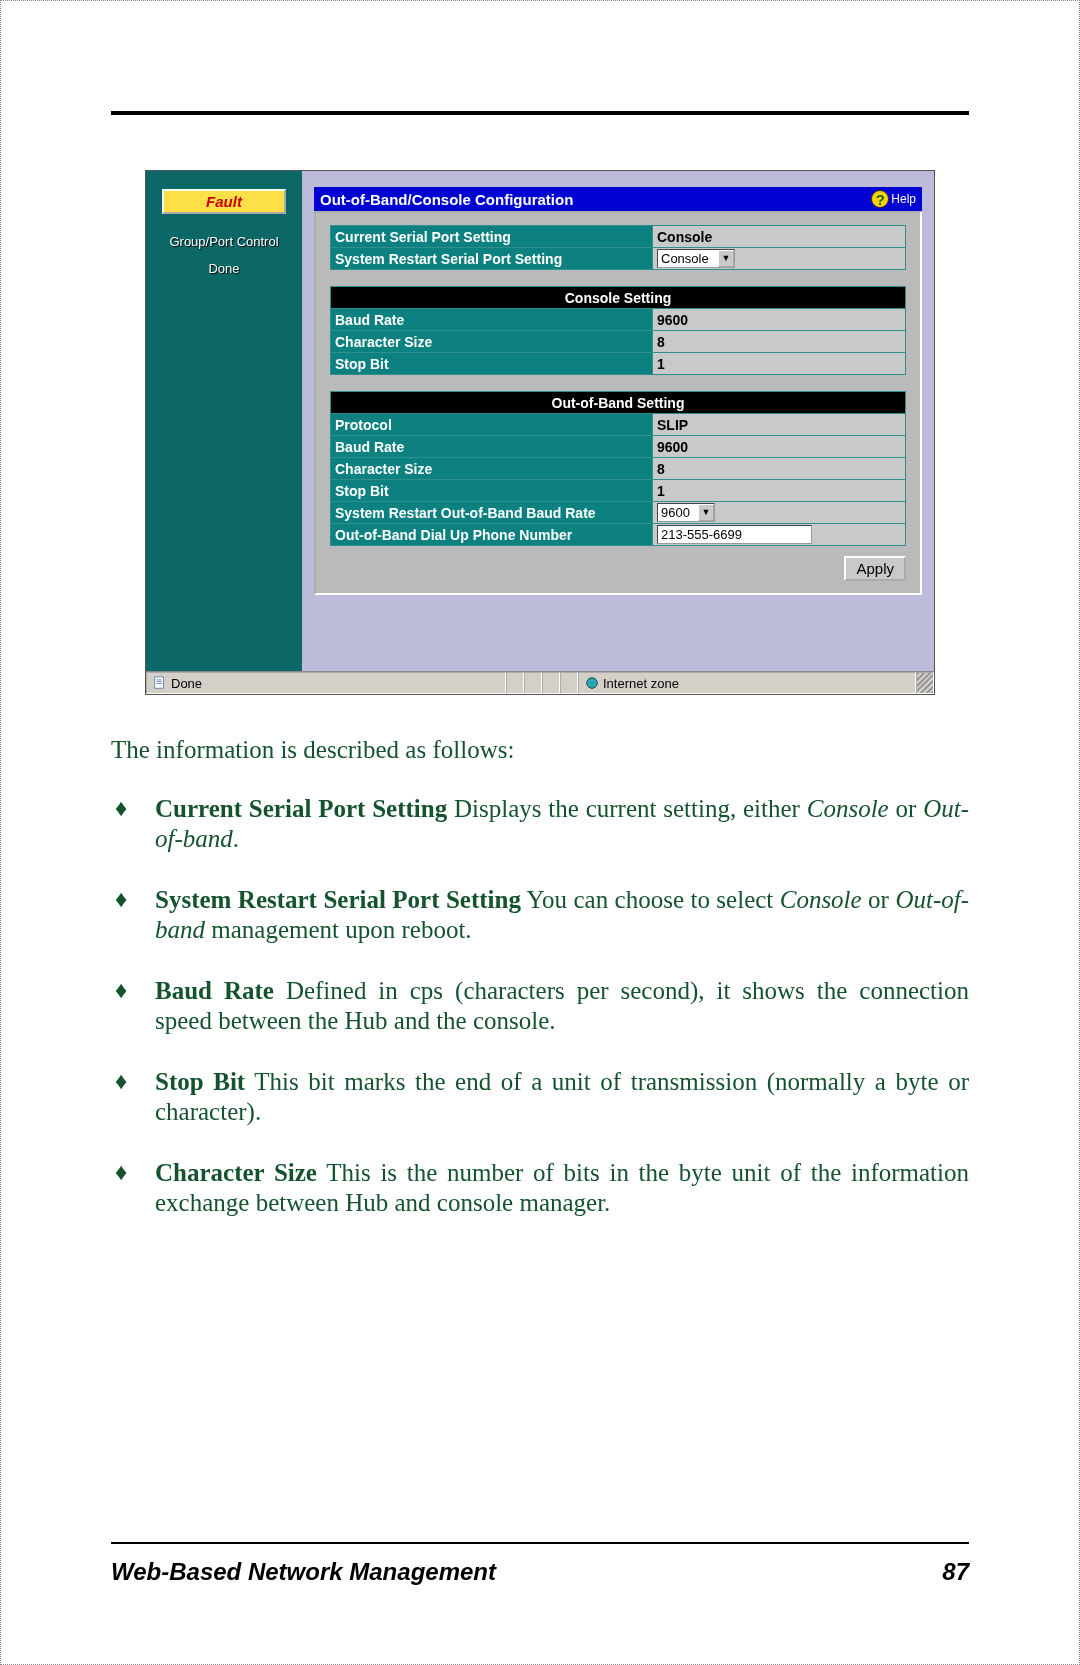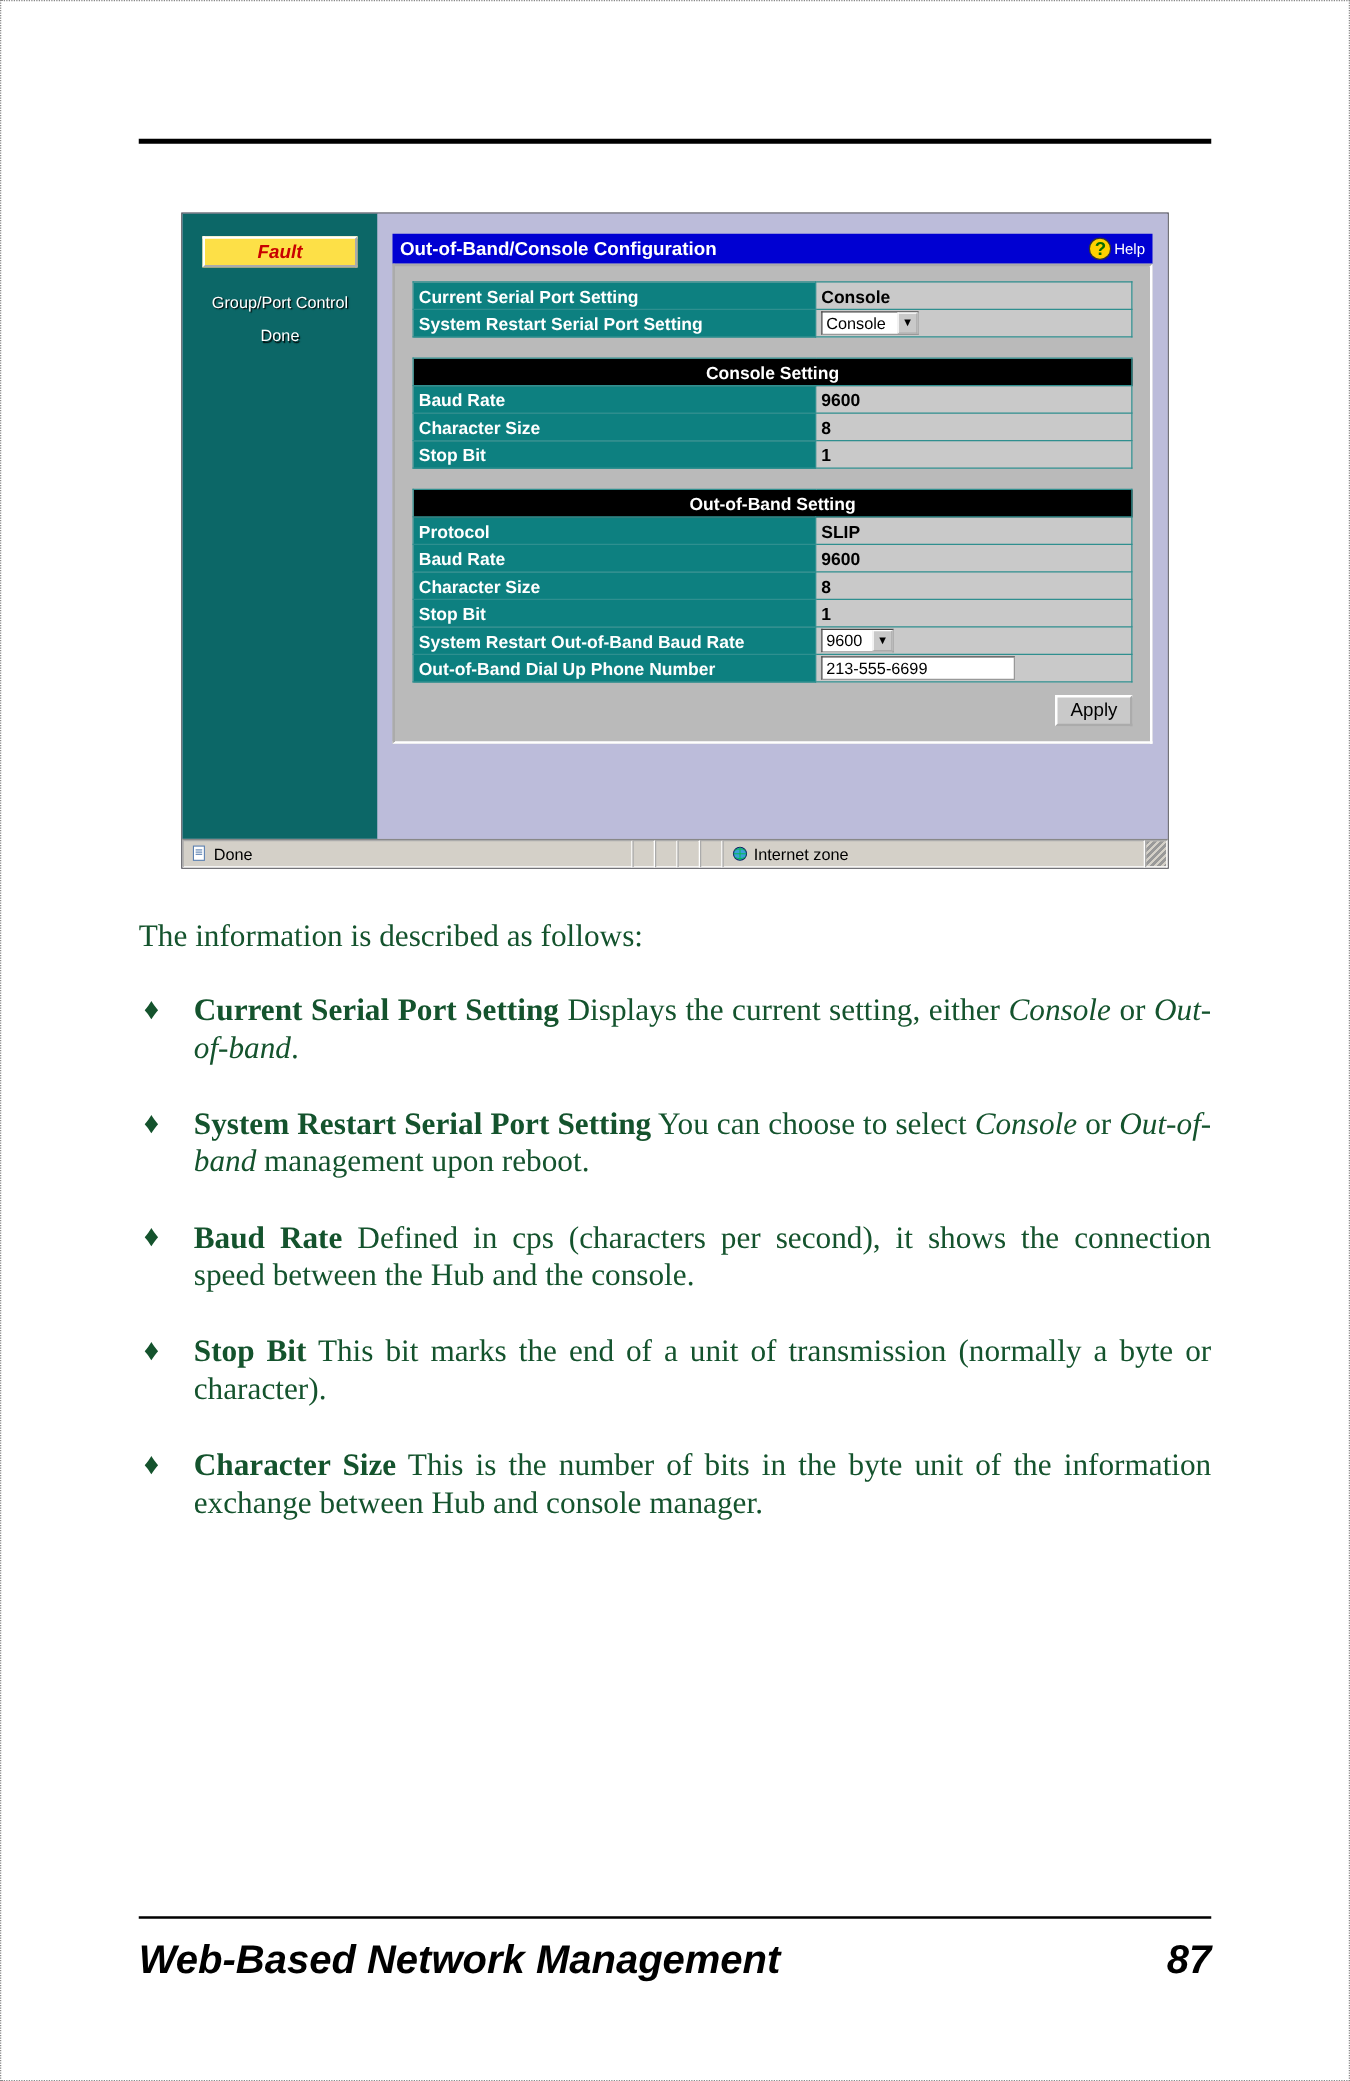--- a/index.html
+++ b/index.html
@@ -239,21 +239,21 @@
   .footer-rule {
     border-top: 2px solid #000;
     margin-bottom: 14px;
   }
   .footer-row {
     display: flex;
     justify-content: space-between;
     font-family: Arial, Helvetica, sans-serif;
     font-weight: bold;
     font-style: italic;
-    font-size: 32px;
+    font-size: 24px;
   }
 </style>
 </head>
 <body>
 
 <div class="page">
   <div class="top-rule"></div>
 
   <div class="screenshot">
     <div class="shot-body">

